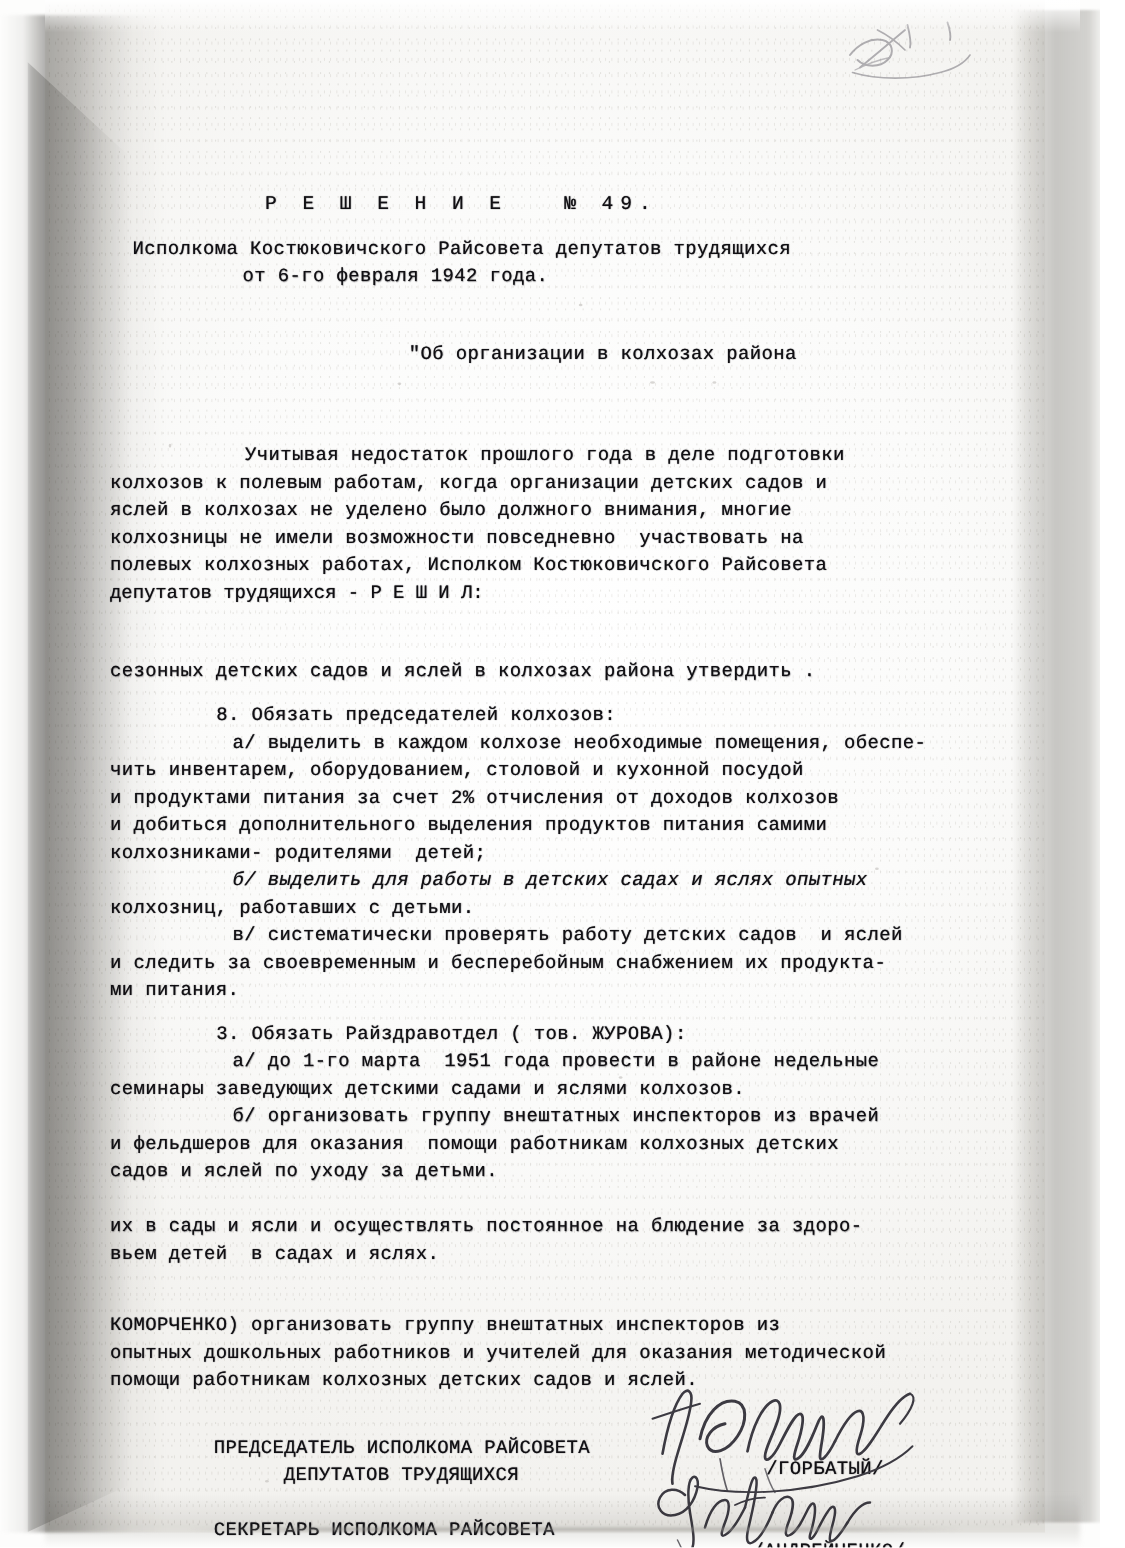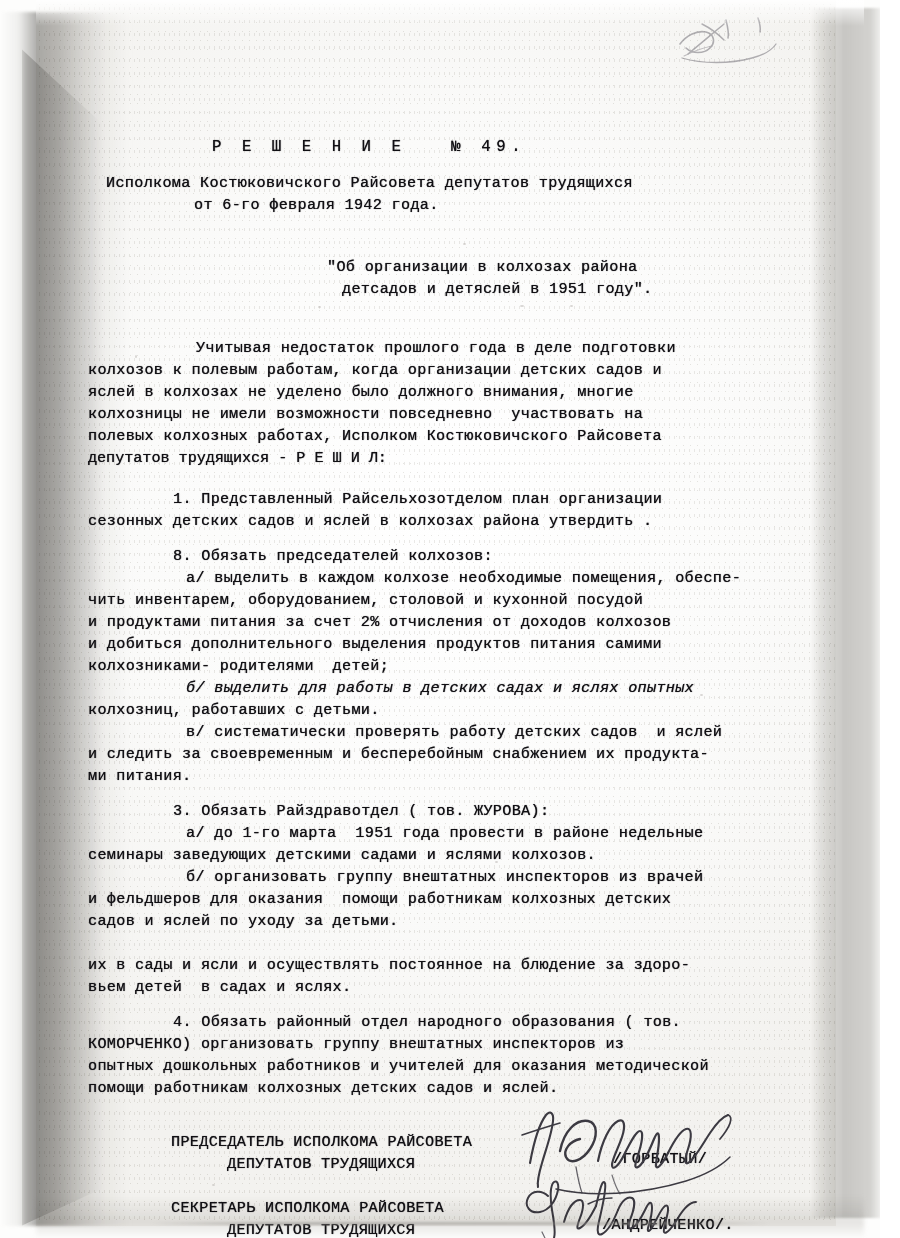--- a/index.html
+++ b/index.html
@@ -146,21 +146,21 @@
     width: 828px;
     height: 26px;
     pointer-events: none;
     background: linear-gradient(to bottom, rgba(255,255,255,.95), rgba(255,255,255,0));
   }
 
   
   .text-layer {
     position: absolute;
     left: 0;
-    top: 0;
+    top: 16px;
     width: 900px;
     height: 1060px;
     color: #17161a;
     font-size: 15.1px;
     letter-spacing: .35px;
     line-height: 22.6px;
     white-space: pre;
   }
   .text-layer .ln {
     position: absolute;
@@ -215,32 +215,30 @@
   <div class="text-layer">
 
     
     <div class="ln title ink-strong" style="left:212px; top:136px;">Р Е Ш Е Н И Е   № 49.</div>
 
     <div class="ln ink-strong" style="left:106px; top:172px;">Исполкома Костюковичского Райсовета депутатов трудящихся</div>
     <div class="ln ink-strong" style="left:194px; top:194px;">от 6-го февраля 1942 года.</div>
 
     
     <div class="ln ink-strong" style="left:327px; top:256px;">"Об организации в колхозах района</div>
-    <div class="ln ink-strong" style="left:342px; top:278px;">детсадов и детяслей в 1951 году".</div>
 
     
     <div class="ln ink-strong" style="left:196px; top:337px;">Учитывая недостаток прошлого года в деле подготовки</div>
     <div class="ln ink-strong" style="left:88px; top:359px;">колхозов к полевым работам, когда организации детских садов и</div>
     <div class="ln ink-strong" style="left:88px; top:381px;">яслей в колхозах не уделено было должного внимания, многие</div>
     <div class="ln ink-strong" style="left:88px; top:403px;">колхозницы не имели возможности повседневно  участвовать на</div>
     <div class="ln ink-strong" style="left:88px; top:425px;">полевых колхозных работах, Исполком Костюковичского Райсовета</div>
     <div class="ln ink-strong reshil" style="left:88px; top:447px;">депутатов трудящихся - Р Е Ш И Л:</div>
 
     
-    <div class="ln ink-strong" style="left:173px; top:488px;">1. Представленный Райсельхозотделом план организации</div>
     <div class="ln ink-strong" style="left:88px; top:510px;">сезонных детских садов и яслей в колхозах района утвердить .</div>
 
     
     <div class="ln ink-strong" style="left:173px; top:545px;">8. Обязать председателей колхозов:</div>
     <div class="ln ink-strong" style="left:186px; top:567px;">а/ выделить в каждом колхозе необходимые помещения, обеспе-</div>
     <div class="ln ink-strong" style="left:88px; top:589px;">чить инвентарем, оборудованием, столовой и кухонной посудой</div>
     <div class="ln ink-strong" style="left:88px; top:611px;">и продуктами питания за счет 2% отчисления от доходов колхозов</div>
     <div class="ln ink-strong" style="left:88px; top:633px;">и добиться дополнительного выделения продуктов питания самими</div>
     <div class="ln ink-strong" style="left:88px; top:655px;">колхозниками- родителями  детей;</div>
     <div class="ln ink-strong" style="left:186px; top:677px;font-style:italic;">б/ выделить для работы в детских садах и яслях опытных</div>
@@ -253,21 +251,20 @@
     <div class="ln ink-strong" style="left:173px; top:800px;">3. Обязать Райздравотдел ( тов. ЖУРОВА):</div>
     <div class="ln ink-strong" style="left:186px; top:822px;">а/ до 1-го марта  1951 года провести в районе недельные</div>
     <div class="ln ink-strong" style="left:88px; top:844px;">семинары заведующих детскими садами и яслями колхозов.</div>
     <div class="ln ink-strong" style="left:186px; top:866px;">б/ организовать группу внештатных инспекторов из врачей</div>
     <div class="ln ink-strong" style="left:88px; top:888px;">и фельдшеров для оказания  помощи работникам колхозных детских</div>
     <div class="ln ink-strong" style="left:88px; top:910px;">садов и яслей по уходу за детьми.</div>
     <div class="ln ink-strong" style="left:88px; top:954px;">их в сады и ясли и осуществлять постоянное на блюдение за здоро-</div>
     <div class="ln ink-strong" style="left:88px; top:976px;">вьем детей  в садах и яслях.</div>
 
     
-    <div class="ln ink-strong" style="left:173px; top:1011px;">4. Обязать районный отдел народного образования ( тов.</div>
     <div class="ln ink-strong" style="left:88px; top:1033px;">КОМОРЧЕНКО) организовать группу внештатных инспекторов из</div>
     <div class="ln ink-strong" style="left:88px; top:1055px;">опытных дошкольных работников и учителей для оказания методической</div>
     <div class="ln ink-strong" style="left:88px; top:1077px;">помощи работникам колхозных детских садов и яслей.</div>
 
     
     <div class="ln ink-strong" style="left:171px; top:1131px;">ПРЕДСЕДАТЕЛЬ ИСПОЛКОМА РАЙСОВЕТА</div>
     <div class="ln ink-strong" style="left:227px; top:1153px;">ДЕПУТАТОВ ТРУДЯЩИХСЯ</div>
     <div class="ln ink-strong" style="left:613px; top:1148px;">/ГОРБАТЫЙ/</div>
 
     

